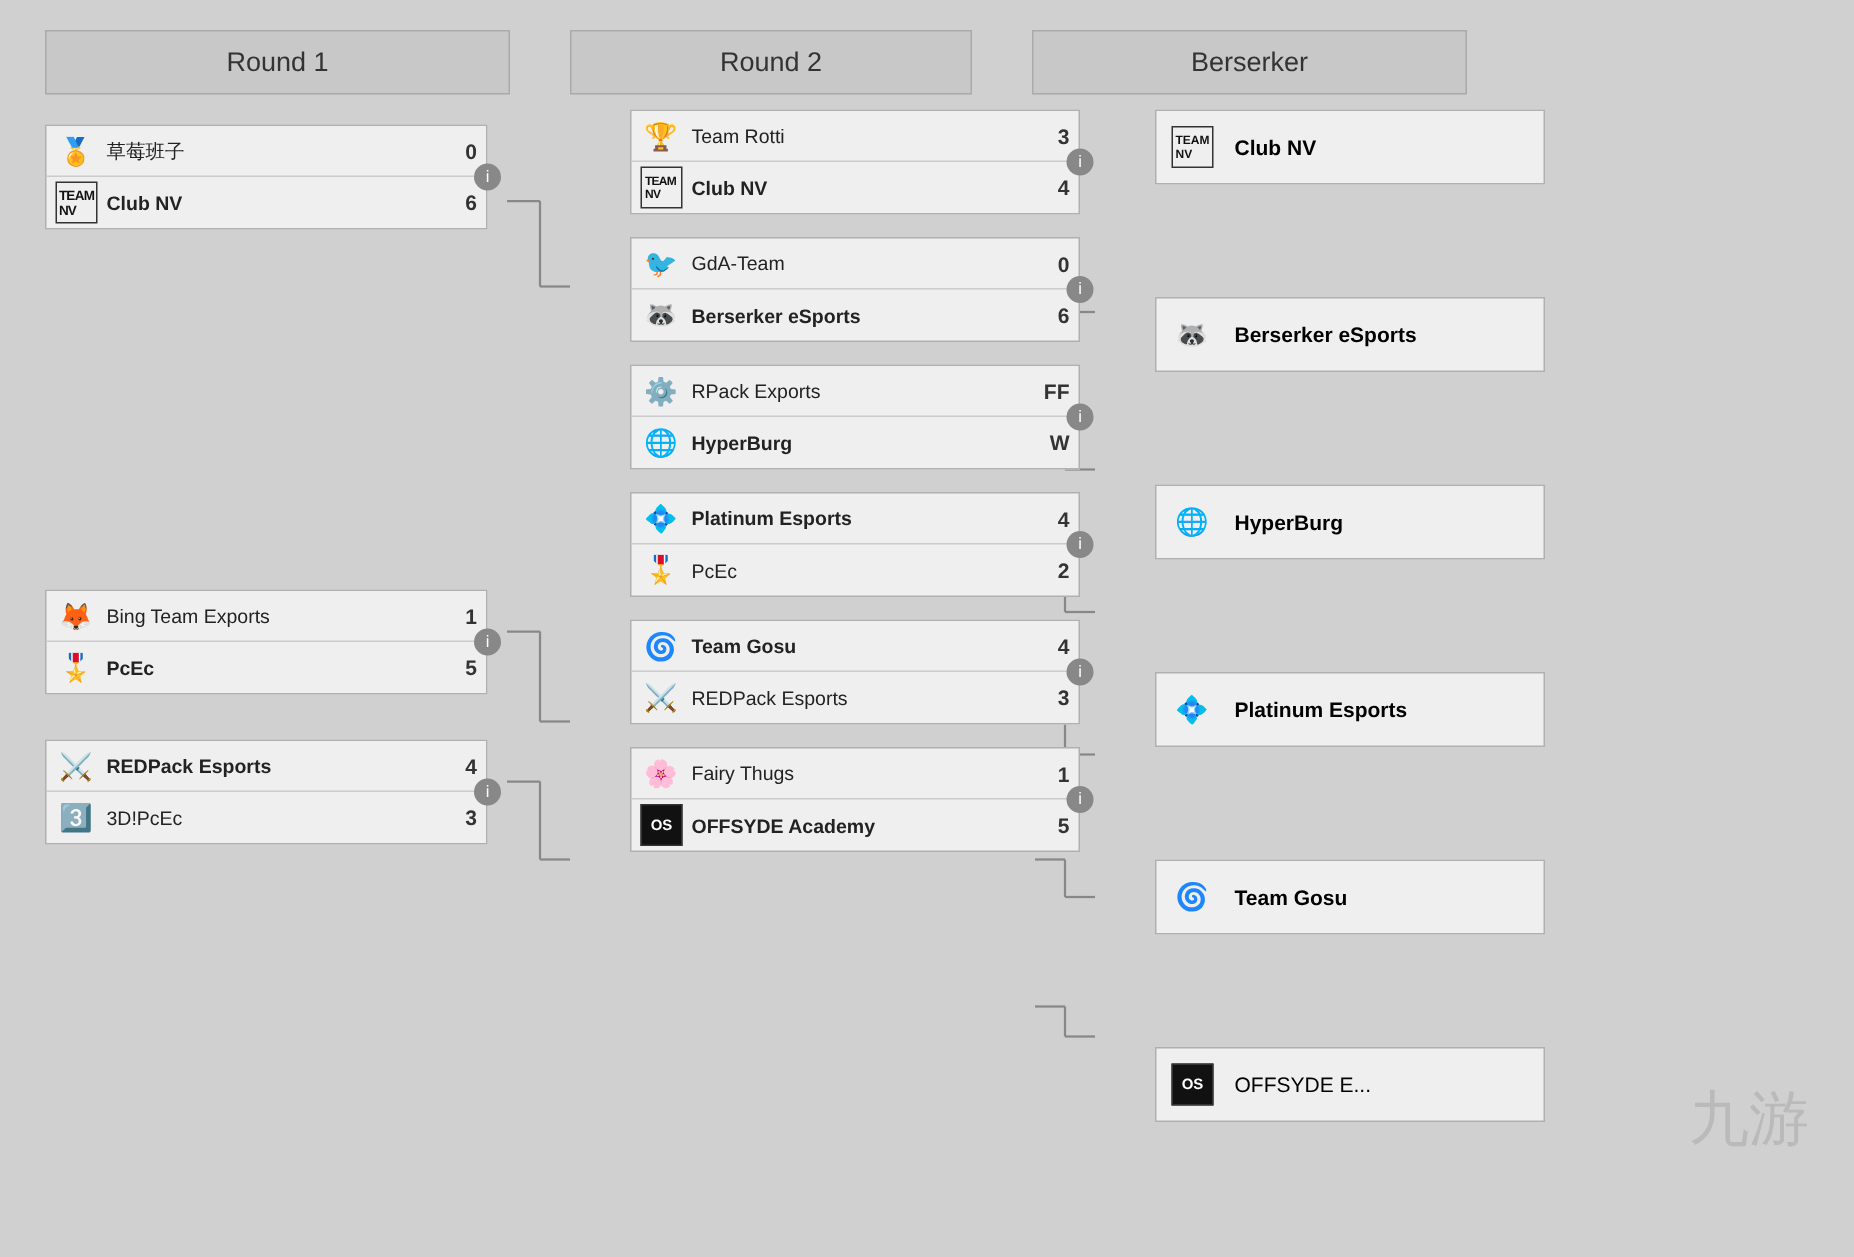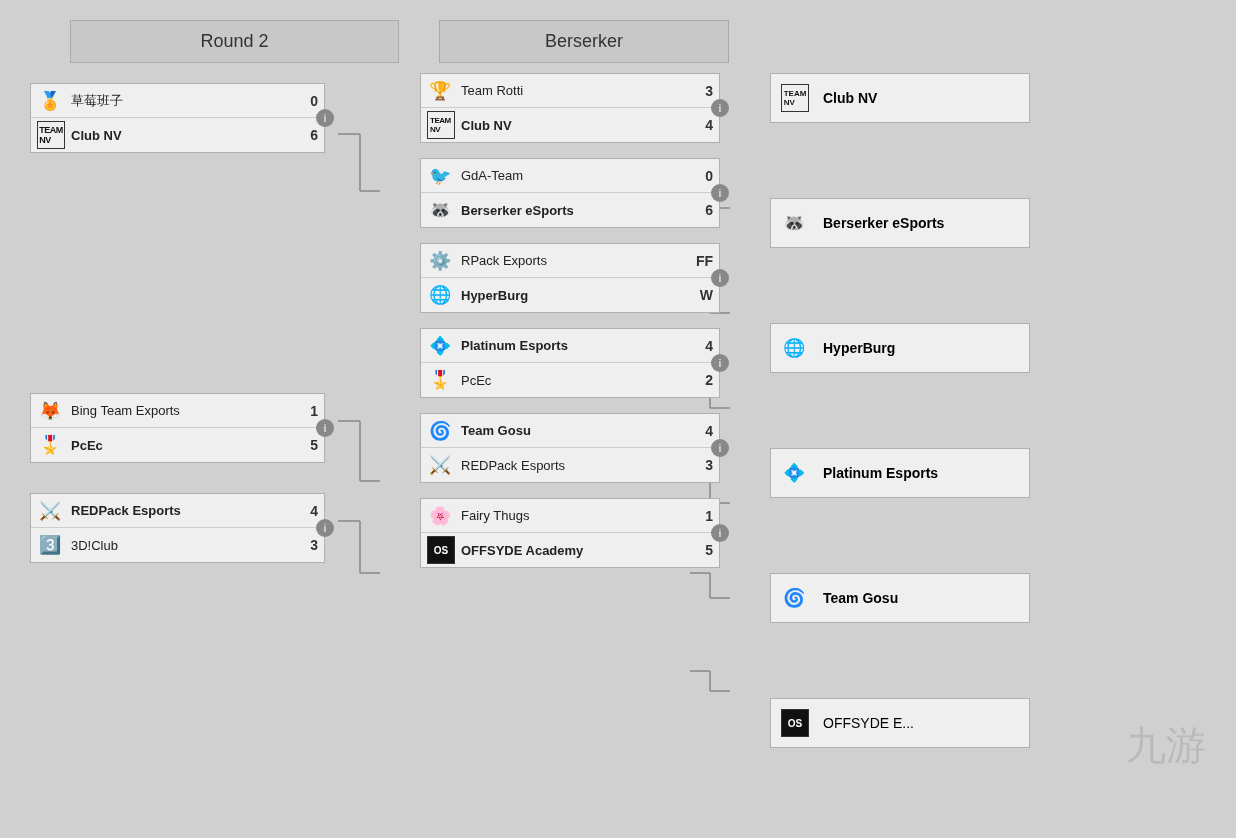--- a/index.html
+++ b/index.html
@@ -155,22 +155,27 @@
       pointer-events: none;
       overflow: visible;
     }
   </style>
 </head>
 <body>
 
 <div class="main-layout">
 
   <div class="headers-row">
+    <div style="width:310px;">
+      <div style="background:#c8c8c8;border:1px solid #aaa;padding:10px 0;text-align:center;font-size:18px;color:#333;">
+        <span>Round 1</span>
+      </div>
+    </div>
     <div style="width:40px;"></div>
-    <div style="width:329px;">
+    <div style="width:268px;">
       <div style="background:#c8c8c8;border:1px solid #aaa;padding:10px 0;text-align:center;font-size:18px;color:#333;">
         <span>Round 2</span>
       </div>
     </div>
     <div style="width:40px;"></div>
     <div style="width:290px;">
       <div style="background:#c8c8c8;border:1px solid #aaa;padding:10px 0;text-align:center;font-size:18px;color:#333;">
         <span>Berserker</span>
       </div>
     </div>
@@ -261,21 +266,21 @@
 
       <div style="position:relative;">
         <div class="match-block" style="width:295px;">
           <div class="team-row">
             <div class="team-logo">⚔️</div>
             <div class="team-name bold">REDPack Esports</div>
             <div class="team-score">4</div>
           </div>
           <div class="team-row">
             <div class="team-logo">3️⃣</div>
-            <div class="team-name">3D!Club</div>
+            <div class="team-name">3D!PcEc</div>
             <div class="team-score">3</div>
           </div>
         </div>
         <div class="info-circle" style="right:-9px;top:50%;transform:translateY(-50%);">
           <span>i</span>
         </div>
       </div>
 
     </div>
 

